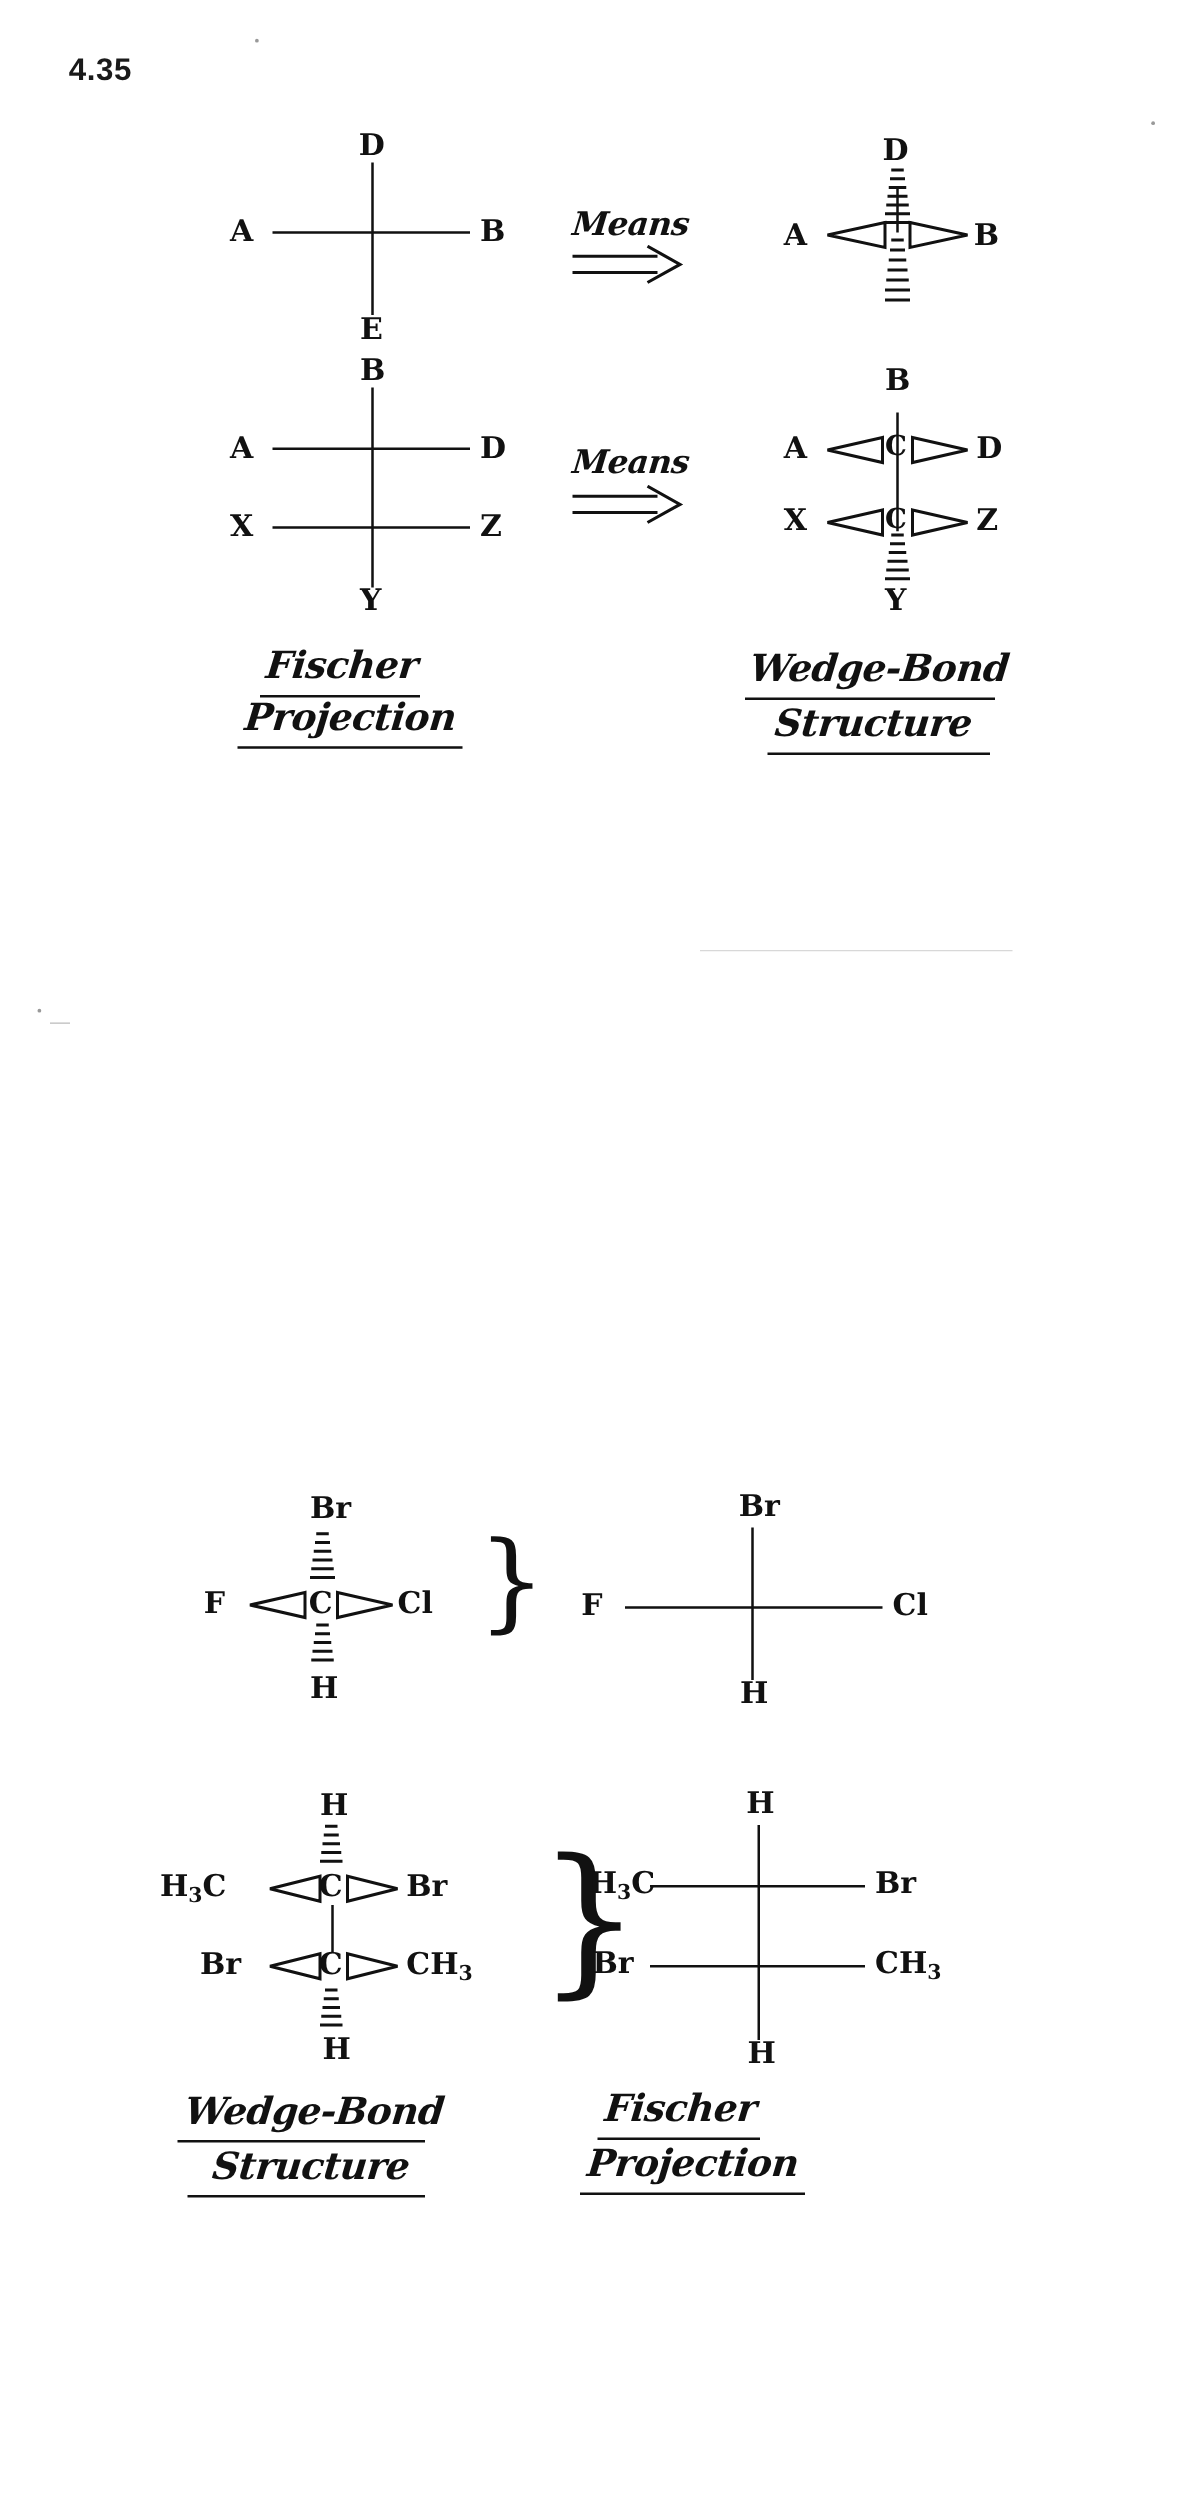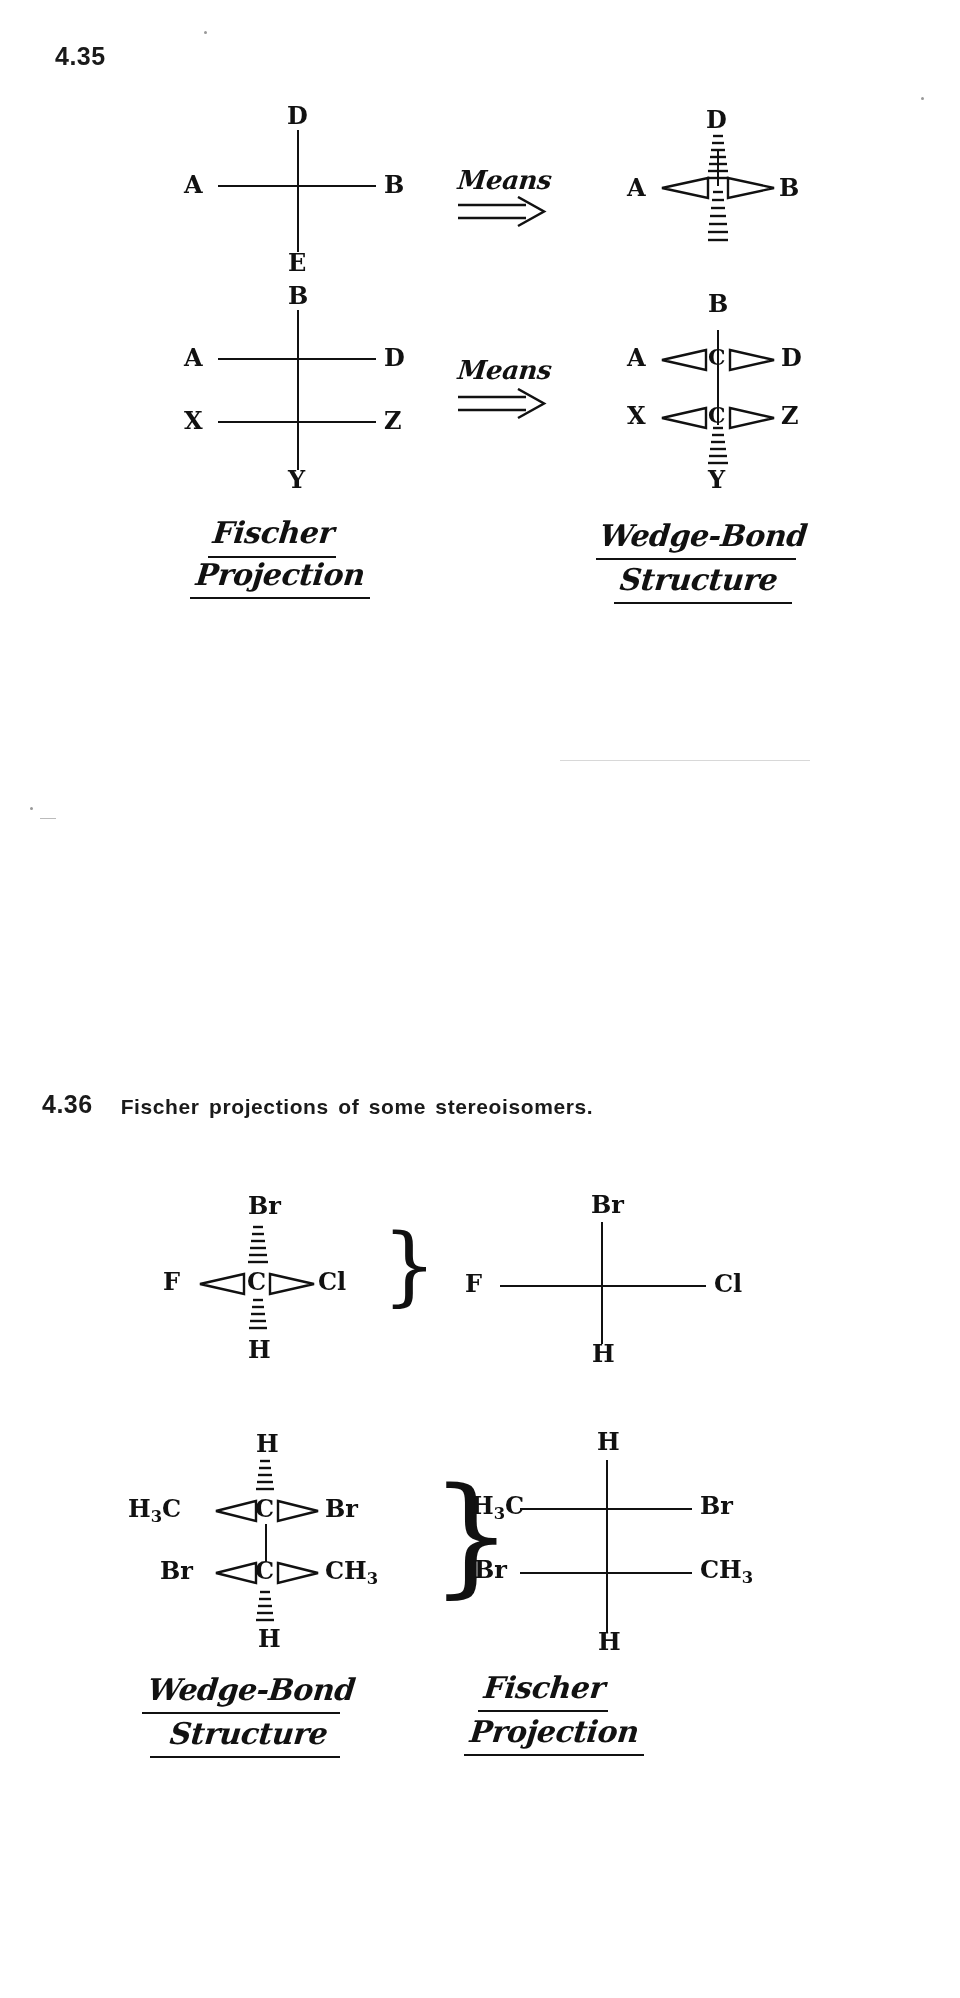--- a/index.html
+++ b/index.html
@@ -18,21 +18,21 @@
   .page {
     position: relative;
     width: 960px;
     height: 1998px;
   }
 
   
   .fig-head {
     position: absolute;
     display: flex;
-    align-items: flex-end;
+    align-items: flex-start;
   }
   .fig-num {
     font-size: 25px;
     font-weight: 700;
     letter-spacing: 0.5px;
     color: #1a1a1a;
   }
   .fig-title {
     font-size: 21px;
     font-weight: 700;
@@ -274,24 +274,20 @@
     <div class="script" style="left:620px; top:562px;">Structure</div>
     <div class="uline" style="left:614px; top:602px; width:178px;"></div>
   </div>
 
   <div class="speck" style="left:204px; top:31px;"></div>
   <div class="speck" style="left:921px; top:97px;"></div>
   <div class="speck" style="left:30px; top:807px;"></div>
   <div class="hline" style="left:40px; top:818px; width:16px; height:1px; background:#bbb;"></div>
   <div class="hline" style="left:560px; top:760px; width:250px; height:1px; background:#d8d8d8;"></div>
 
-  <div class="fig-head" id="fig436-head">
-    <span class="fig-num">4.36</span>
-    <span class="fig-title">Fischer projections of some stereoisomers.</span>
-  </div>
 
   <div>
     <div class="hand up" style="left:248px; top:1194px; font-size:24px;">Br</div>
     <div class="hash" style="left:240px; top:1223px;">
       <svg width="36" height="48" viewBox="0 0 36 48">
         <g stroke="#111" stroke-width="2.4">
           <line x1="13" y1="4" x2="23" y2="4"></line>
           <line x1="12" y1="11" x2="24" y2="11"></line>
           <line x1="11" y1="18" x2="25" y2="18"></line>
           <line x1="10" y1="25" x2="26" y2="25"></line>

